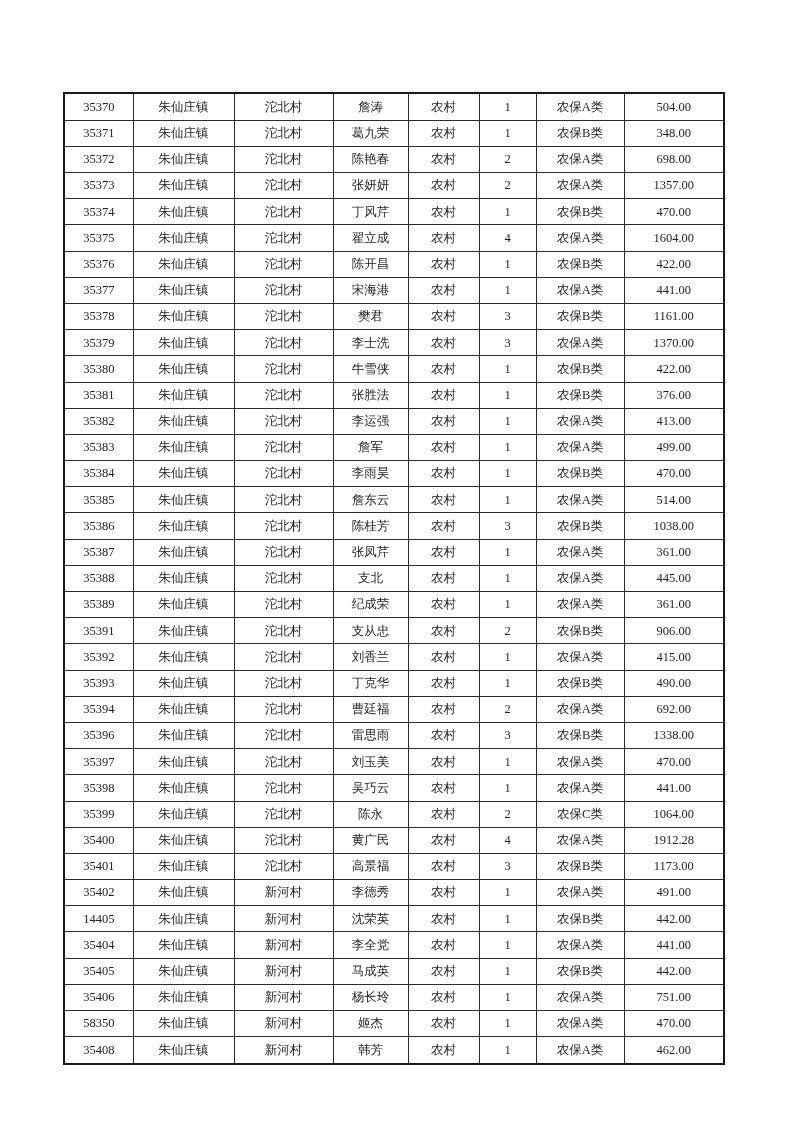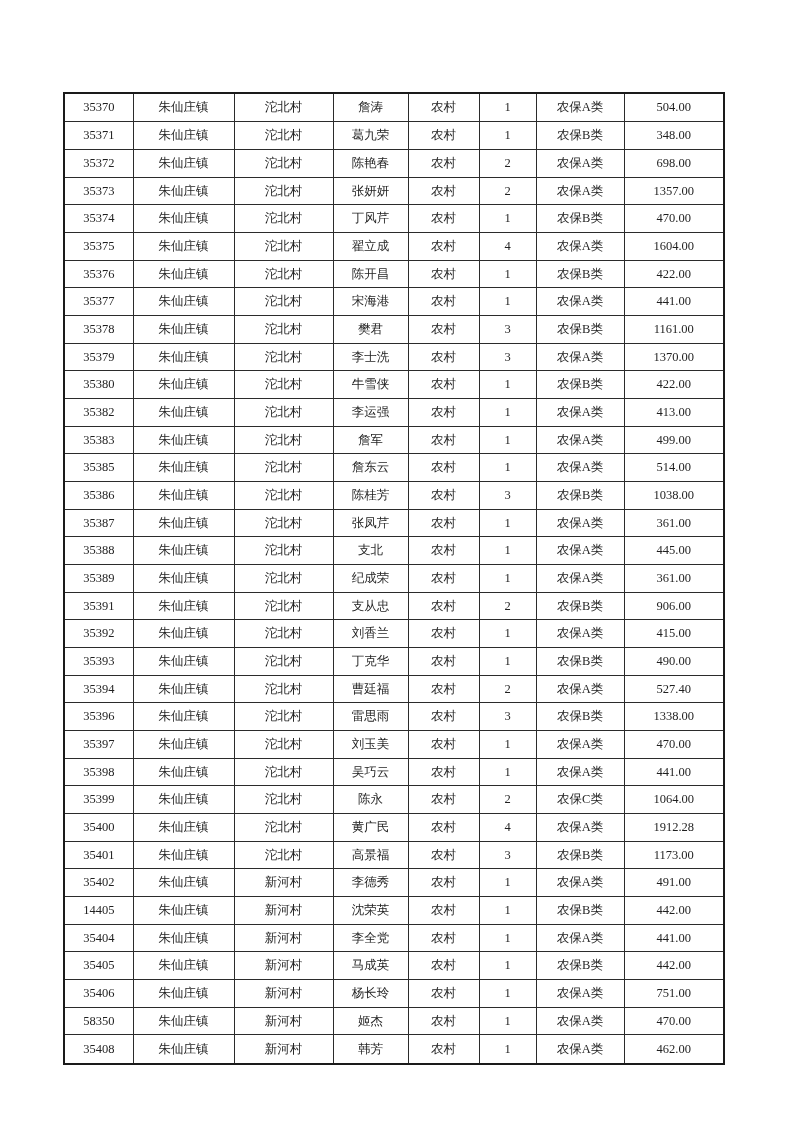--- a/index.html
+++ b/index.html
@@ -166,40 +166,60 @@
           <td>35380</td>
           <td>朱仙庄镇</td>
           <td>沱北村</td>
           <td>牛雪侠</td>
           <td>农村</td>
           <td>1</td>
           <td>农保B类</td>
           <td>422.00</td>
         </tr>
         <tr>
+          <td>35381</td>
+          <td>朱仙庄镇</td>
+          <td>沱北村</td>
+          <td>张胜法</td>
+          <td>农村</td>
+          <td>1</td>
+          <td>农保B类</td>
+          <td>376.00</td>
+        </tr>
+        <tr>
           <td>35382</td>
           <td>朱仙庄镇</td>
           <td>沱北村</td>
           <td>李运强</td>
           <td>农村</td>
           <td>1</td>
           <td>农保A类</td>
           <td>413.00</td>
         </tr>
         <tr>
           <td>35383</td>
           <td>朱仙庄镇</td>
           <td>沱北村</td>
           <td>詹军</td>
           <td>农村</td>
           <td>1</td>
           <td>农保A类</td>
           <td>499.00</td>
         </tr>
         <tr>
+          <td>35384</td>
+          <td>朱仙庄镇</td>
+          <td>沱北村</td>
+          <td>李雨昊</td>
+          <td>农村</td>
+          <td>1</td>
+          <td>农保B类</td>
+          <td>470.00</td>
+        </tr>
+        <tr>
           <td>35385</td>
           <td>朱仙庄镇</td>
           <td>沱北村</td>
           <td>詹东云</td>
           <td>农村</td>
           <td>1</td>
           <td>农保A类</td>
           <td>514.00</td>
         </tr>
         <tr>
@@ -273,21 +293,21 @@
           <td>490.00</td>
         </tr>
         <tr>
           <td>35394</td>
           <td>朱仙庄镇</td>
           <td>沱北村</td>
           <td>曹廷福</td>
           <td>农村</td>
           <td>2</td>
           <td>农保A类</td>
-          <td>527.40</td>
+          <td>692.00</td>
         </tr>
         <tr>
           <td>35396</td>
           <td>朱仙庄镇</td>
           <td>沱北村</td>
           <td>雷思雨</td>
           <td>农村</td>
           <td>3</td>
           <td>农保B类</td>
           <td>1338.00</td>

